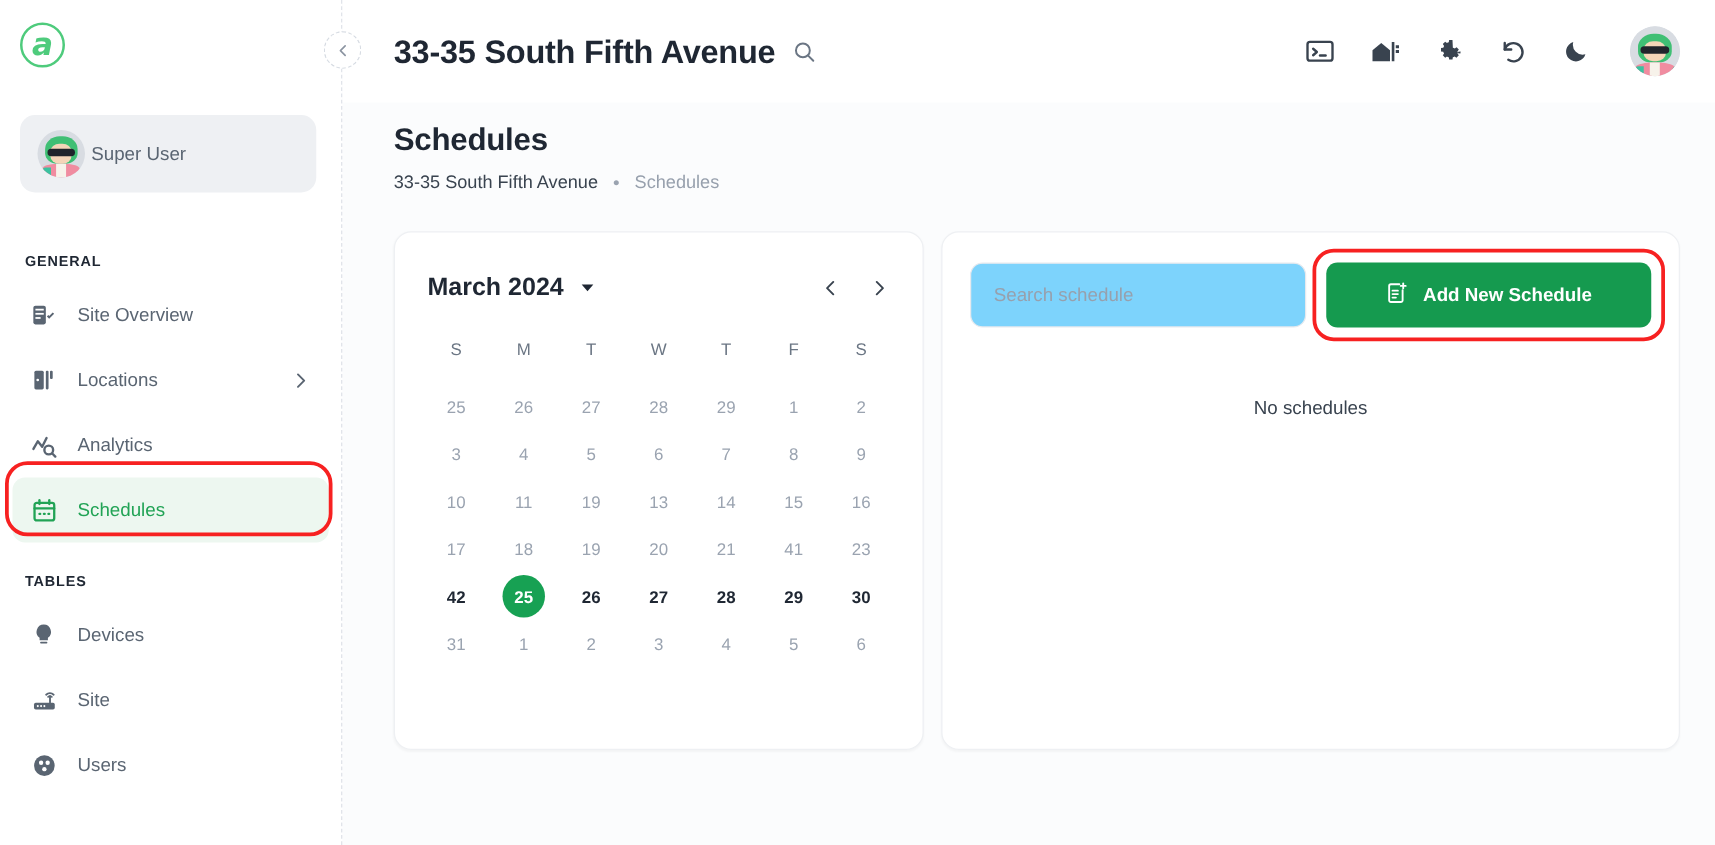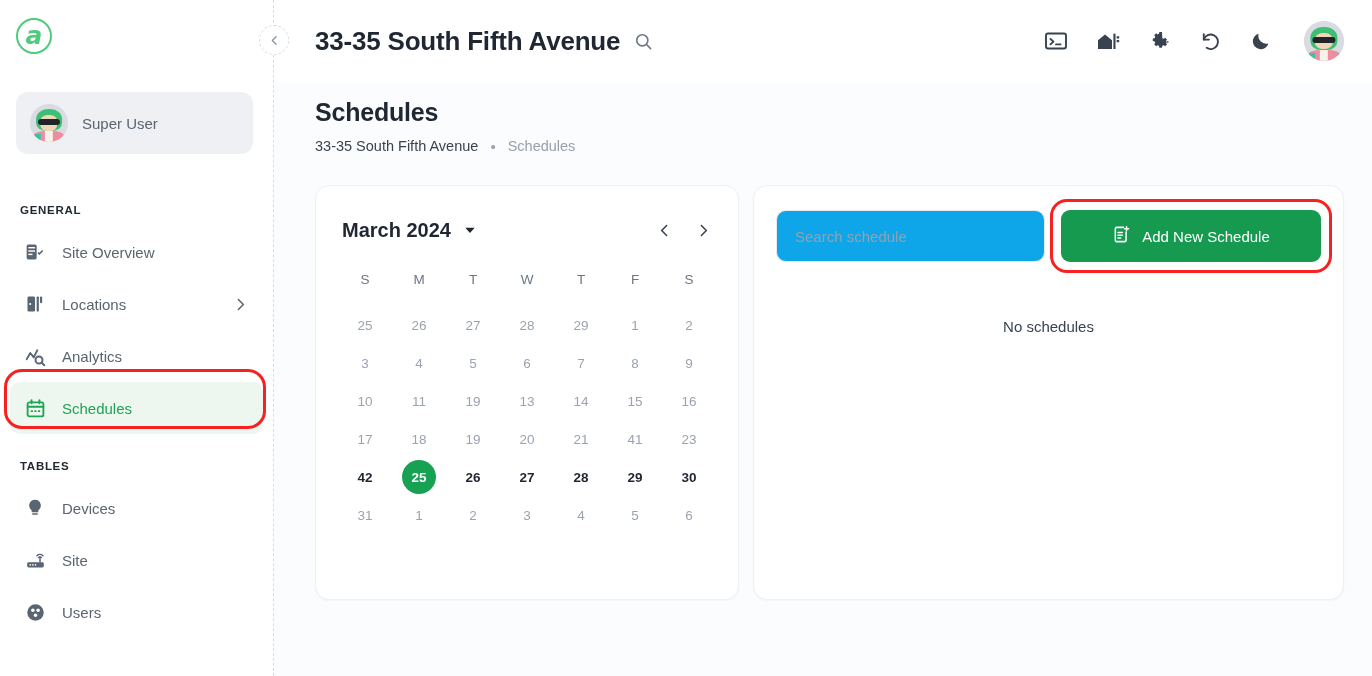--- a/index.html
+++ b/index.html
@@ -56,21 +56,21 @@
   }
 
   .user-card {
     margin: 20px 20px 0 16px;
     height: 62px;
     background: #eef0f3;
     border-radius: 12px;
     display: flex;
     align-items: center;
     padding: 0 14px;
-    gap: 14px;
+    gap: 5px;
   }
   .avatar {
     width: 38px; height: 38px;
     border-radius: 50%;
     background: #d8dce2;
     position: relative;
     overflow: hidden;
     flex: 0 0 38px;
   }
   .avatar .hair {
@@ -366,21 +366,21 @@
   .sched-head {
     display: flex;
     align-items: center;
     gap: 16px;
   }
   .search-input {
     flex: 1 1 auto;
     height: 52px;
     border: 1px solid #e6e9ee;
     border-radius: 10px;
-    background: #0ea5e9;
+    background: #7dd3fc;
     padding: 0 18px;
     font-family: "Liberation Sans", sans-serif;
     font-size: 15px;
     color: #1f2733;
     outline: none;
   }
   .search-input::placeholder { color: #97a0ad; }
 
   .add-btn-wrap {
     position: relative;
@@ -388,21 +388,21 @@
   }
   .add-btn {
     width: 260px;
     height: 52px;
     background: #159a4f;
     border: none;
     border-radius: 9px;
     color: #ffffff;
     font-family: "Liberation Sans", sans-serif;
     font-size: 15px;
-    font-weight: 400;
+    font-weight: 700;
     display: flex;
     align-items: center;
     justify-content: center;
     gap: 11px;
     cursor: pointer;
   }
   .ring-btn {
     position: absolute;
     left: -11px;
     top: -11px;

